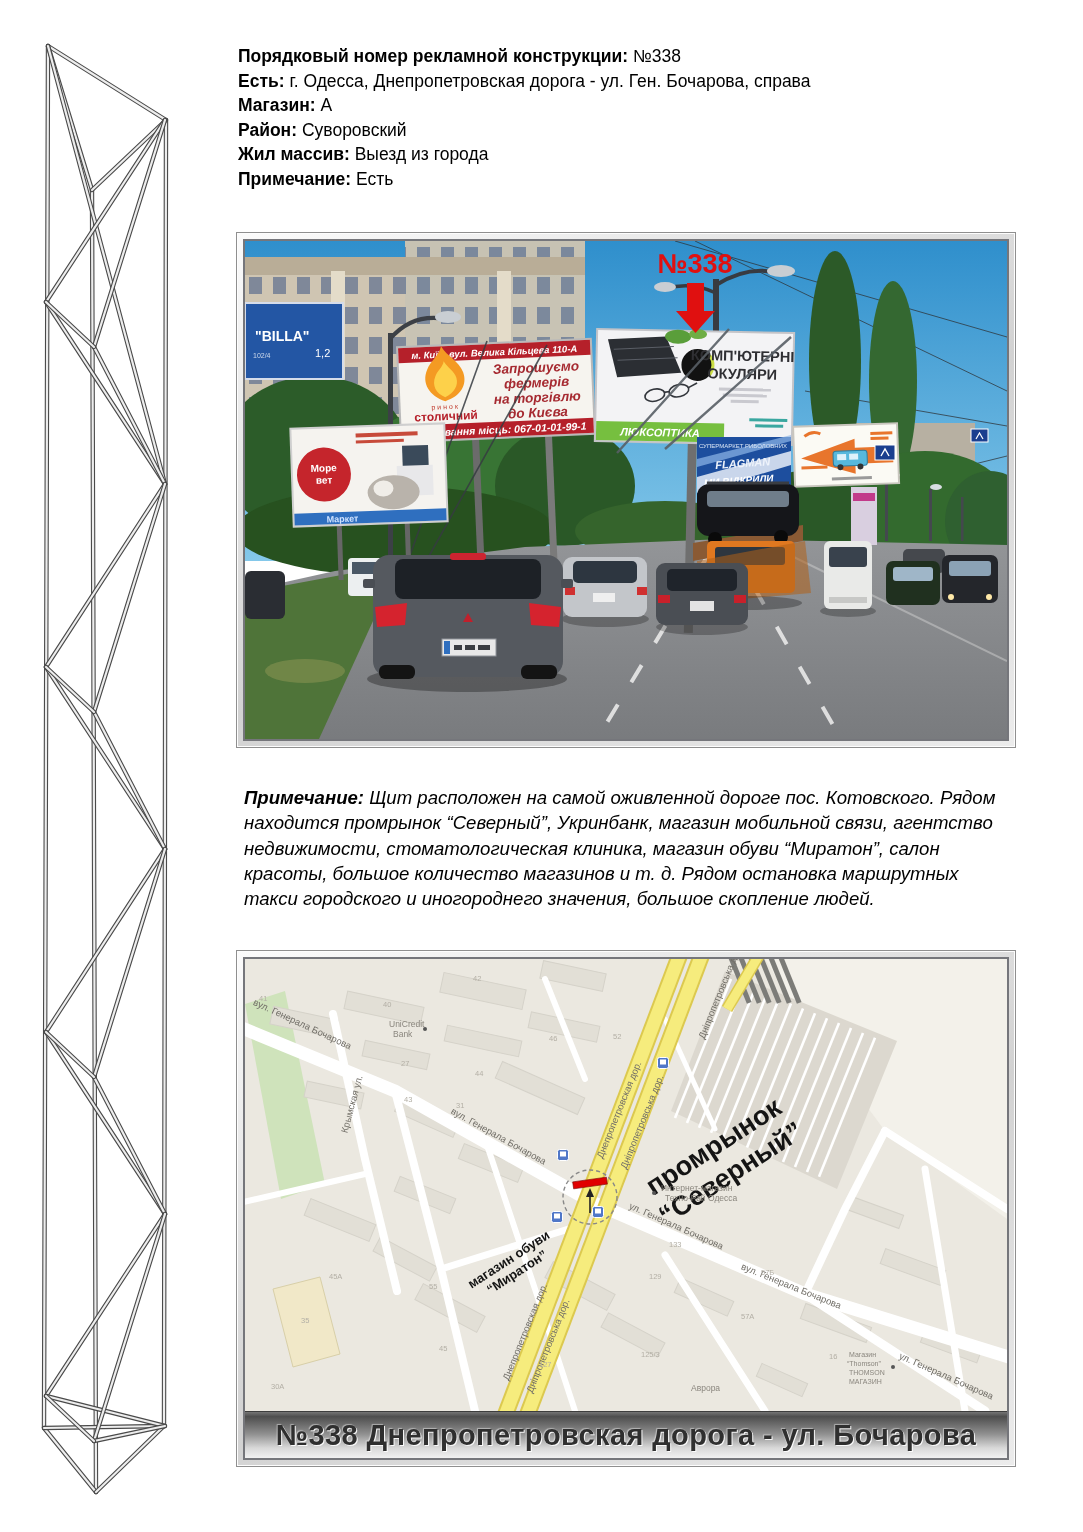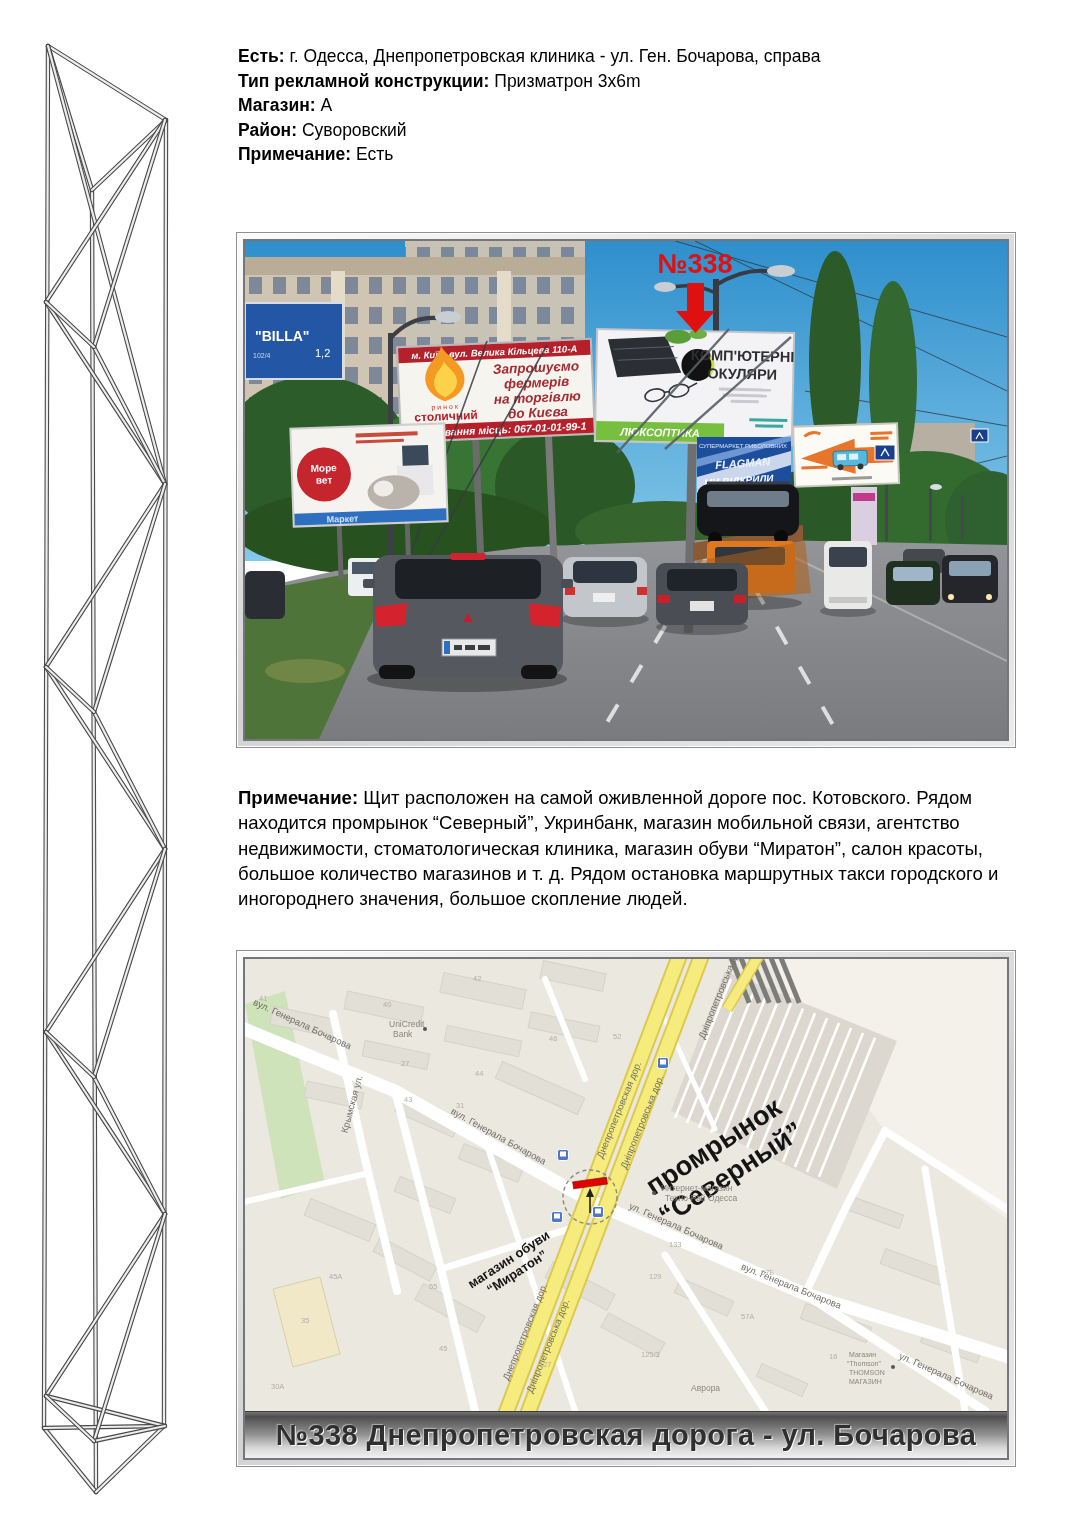--- a/index.html
+++ b/index.html
@@ -3,21 +3,21 @@
 <meta charset="utf-8">
 <style>
   html,body{margin:0;padding:0;}
   body{width:1083px;height:1532px;position:relative;background:#ffffff;
        font-family:"Liberation Sans",sans-serif;color:#000;overflow:hidden;}
   .tower{position:absolute;left:34px;top:24px;}
   .content{position:absolute;left:236px;top:0;width:780px;}
   .header{position:absolute;top:44px;left:2px;width:778px;}
   .header p{margin:0;font-size:17.5px;line-height:1.4;}
   .header b{font-weight:700;}
-  .note{position:absolute;top:766px;left:2px;width:768px;font-size:18.6px;line-height:1.37;}
+  .note{position:absolute;top:766px;left:8px;width:768px;font-size:18.6px;line-height:1.37;font-style:italic;}
   .note b{font-weight:700;}
   .frame{position:absolute;left:0;padding:6px;border:1px solid #8f8f8f;
          background:linear-gradient(155deg,#fbfbfb 0%,#d2d2d2 55%,#ececec 100%);
          box-shadow:inset 0 0 0 1px #fdfdfd;}
   .frame-inner{border:2px solid #75767b;background:#fff;overflow:hidden;}
   .photo-frame{top:232px;}
   .map-frame{top:950px;}
   svg{display:block;}
   .map-caption{height:46px;display:flex;align-items:center;justify-content:center;
     background:linear-gradient(#757575,#4e4e4e 10%,#909090 48%,#d8d8d8 78%,#f1f1f1);
@@ -88,24 +88,25 @@
     <line x1="131" y1="1190" x2="60" y2="1417" stroke="#ededed" stroke-width="2.2" stroke-linecap="round"></line>
     <line x1="60" y1="1417" x2="131" y2="1402" stroke="#4a4a4a" stroke-width="4.4" stroke-linecap="round"></line>
     <line x1="60" y1="1417" x2="131" y2="1402" stroke="#ededed" stroke-width="2.2" stroke-linecap="round"></line>
     <line x1="12" y1="1372" x2="60" y2="1417" stroke="#4a4a4a" stroke-width="4.4" stroke-linecap="round"></line>
     <line x1="12" y1="1372" x2="60" y2="1417" stroke="#ededed" stroke-width="2.2" stroke-linecap="round"></line>
   </svg>
 
 <div class="content">
 
   <div class="header">
-    <p><b>Есть:</b> <span>г. Одесса, Днепропетровская клиника - ул. Ген. Бочарова, справа</span></p>
-    <p><b>Тип рекламной конструкции:</b> <span>Призматрон 3х6m</span></p>
+    <p><b>Порядковый номер рекламной конструкции:</b> <span>№338</span></p>
+    <p><b>Есть:</b> <span>г. Одесса, Днепропетровская дорога - ул. Ген. Бочарова, справа</span></p>
     <p><b>Магазин:</b> <span>А</span></p>
     <p><b>Район:</b> <span>Суворовский</span></p>
+    <p><b>Жил массив:</b> <span>Выезд из города</span></p>
     <p><b>Примечание:</b> <span>Есть</span></p>
   </div>
 
   <div class="frame photo-frame">
     <div class="frame-inner">
       <svg width="762" height="498" viewBox="0 0 762 498">
         <defs>
           <linearGradient id="sky" x1="0" y1="0" x2="0" y2="1">
             <stop offset="0" stop-color="#2f8fcc"></stop>
               <stop offset="1" stop-color="#84c8ea"></stop>

